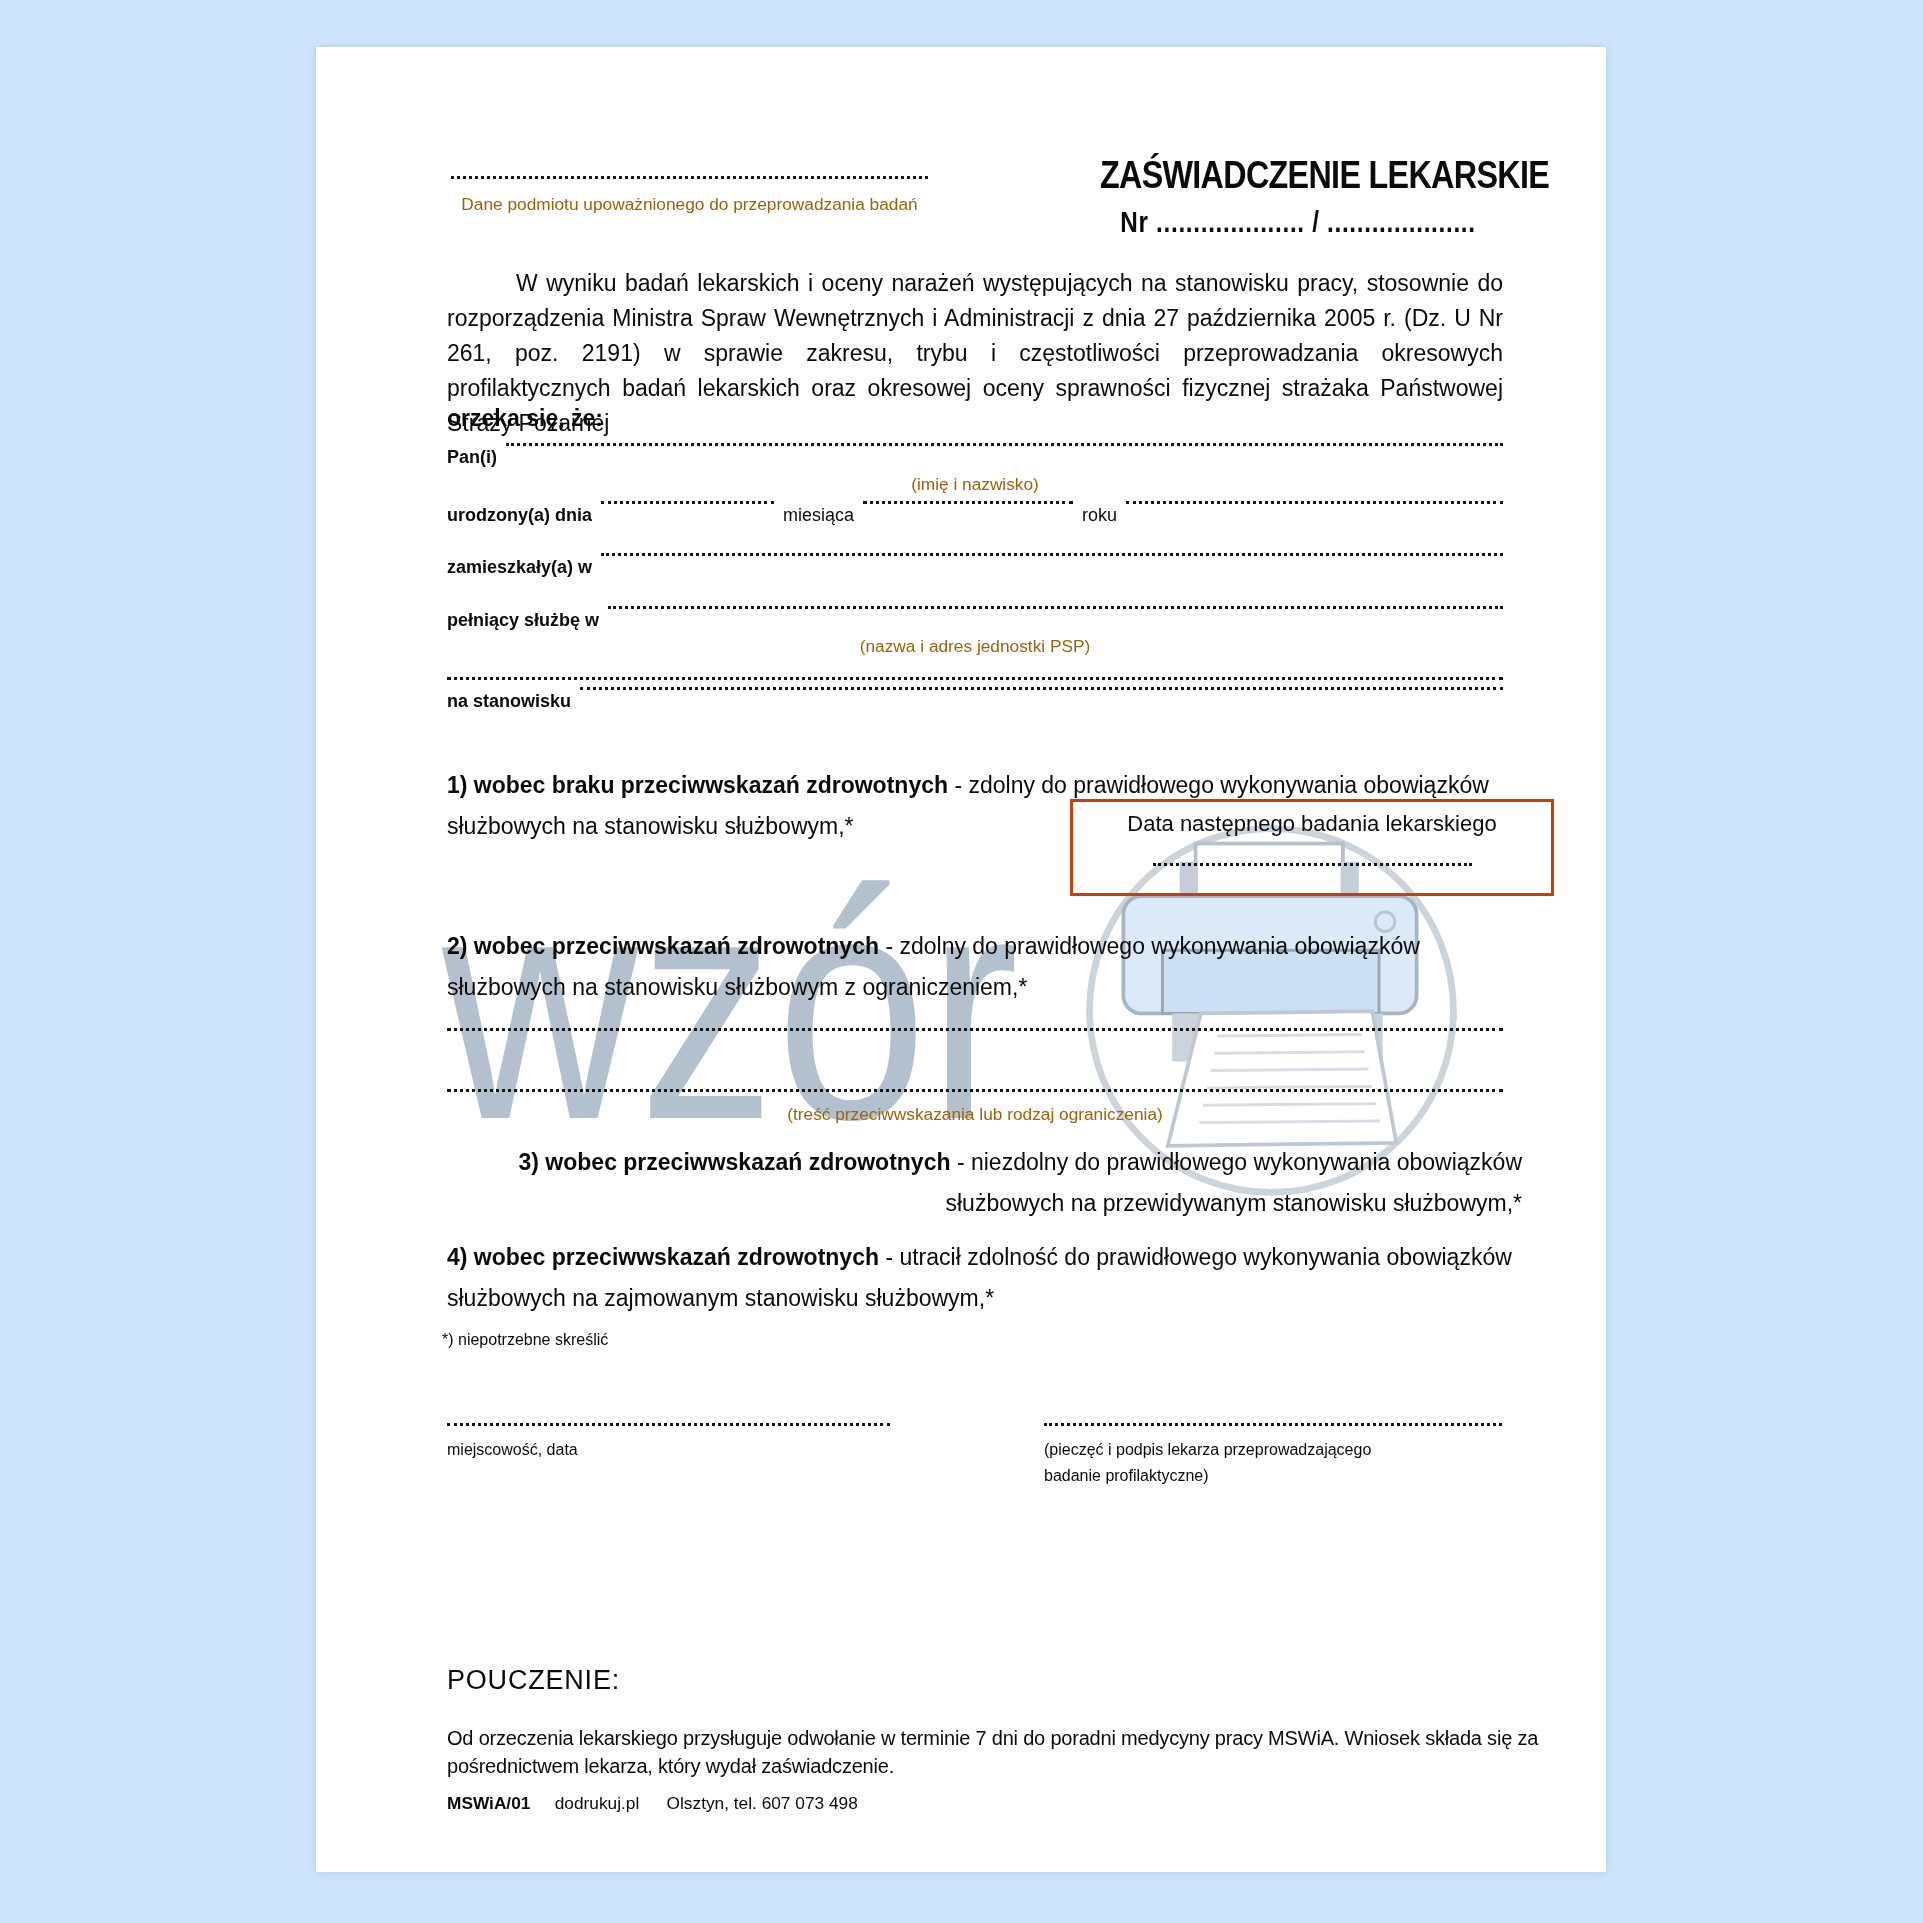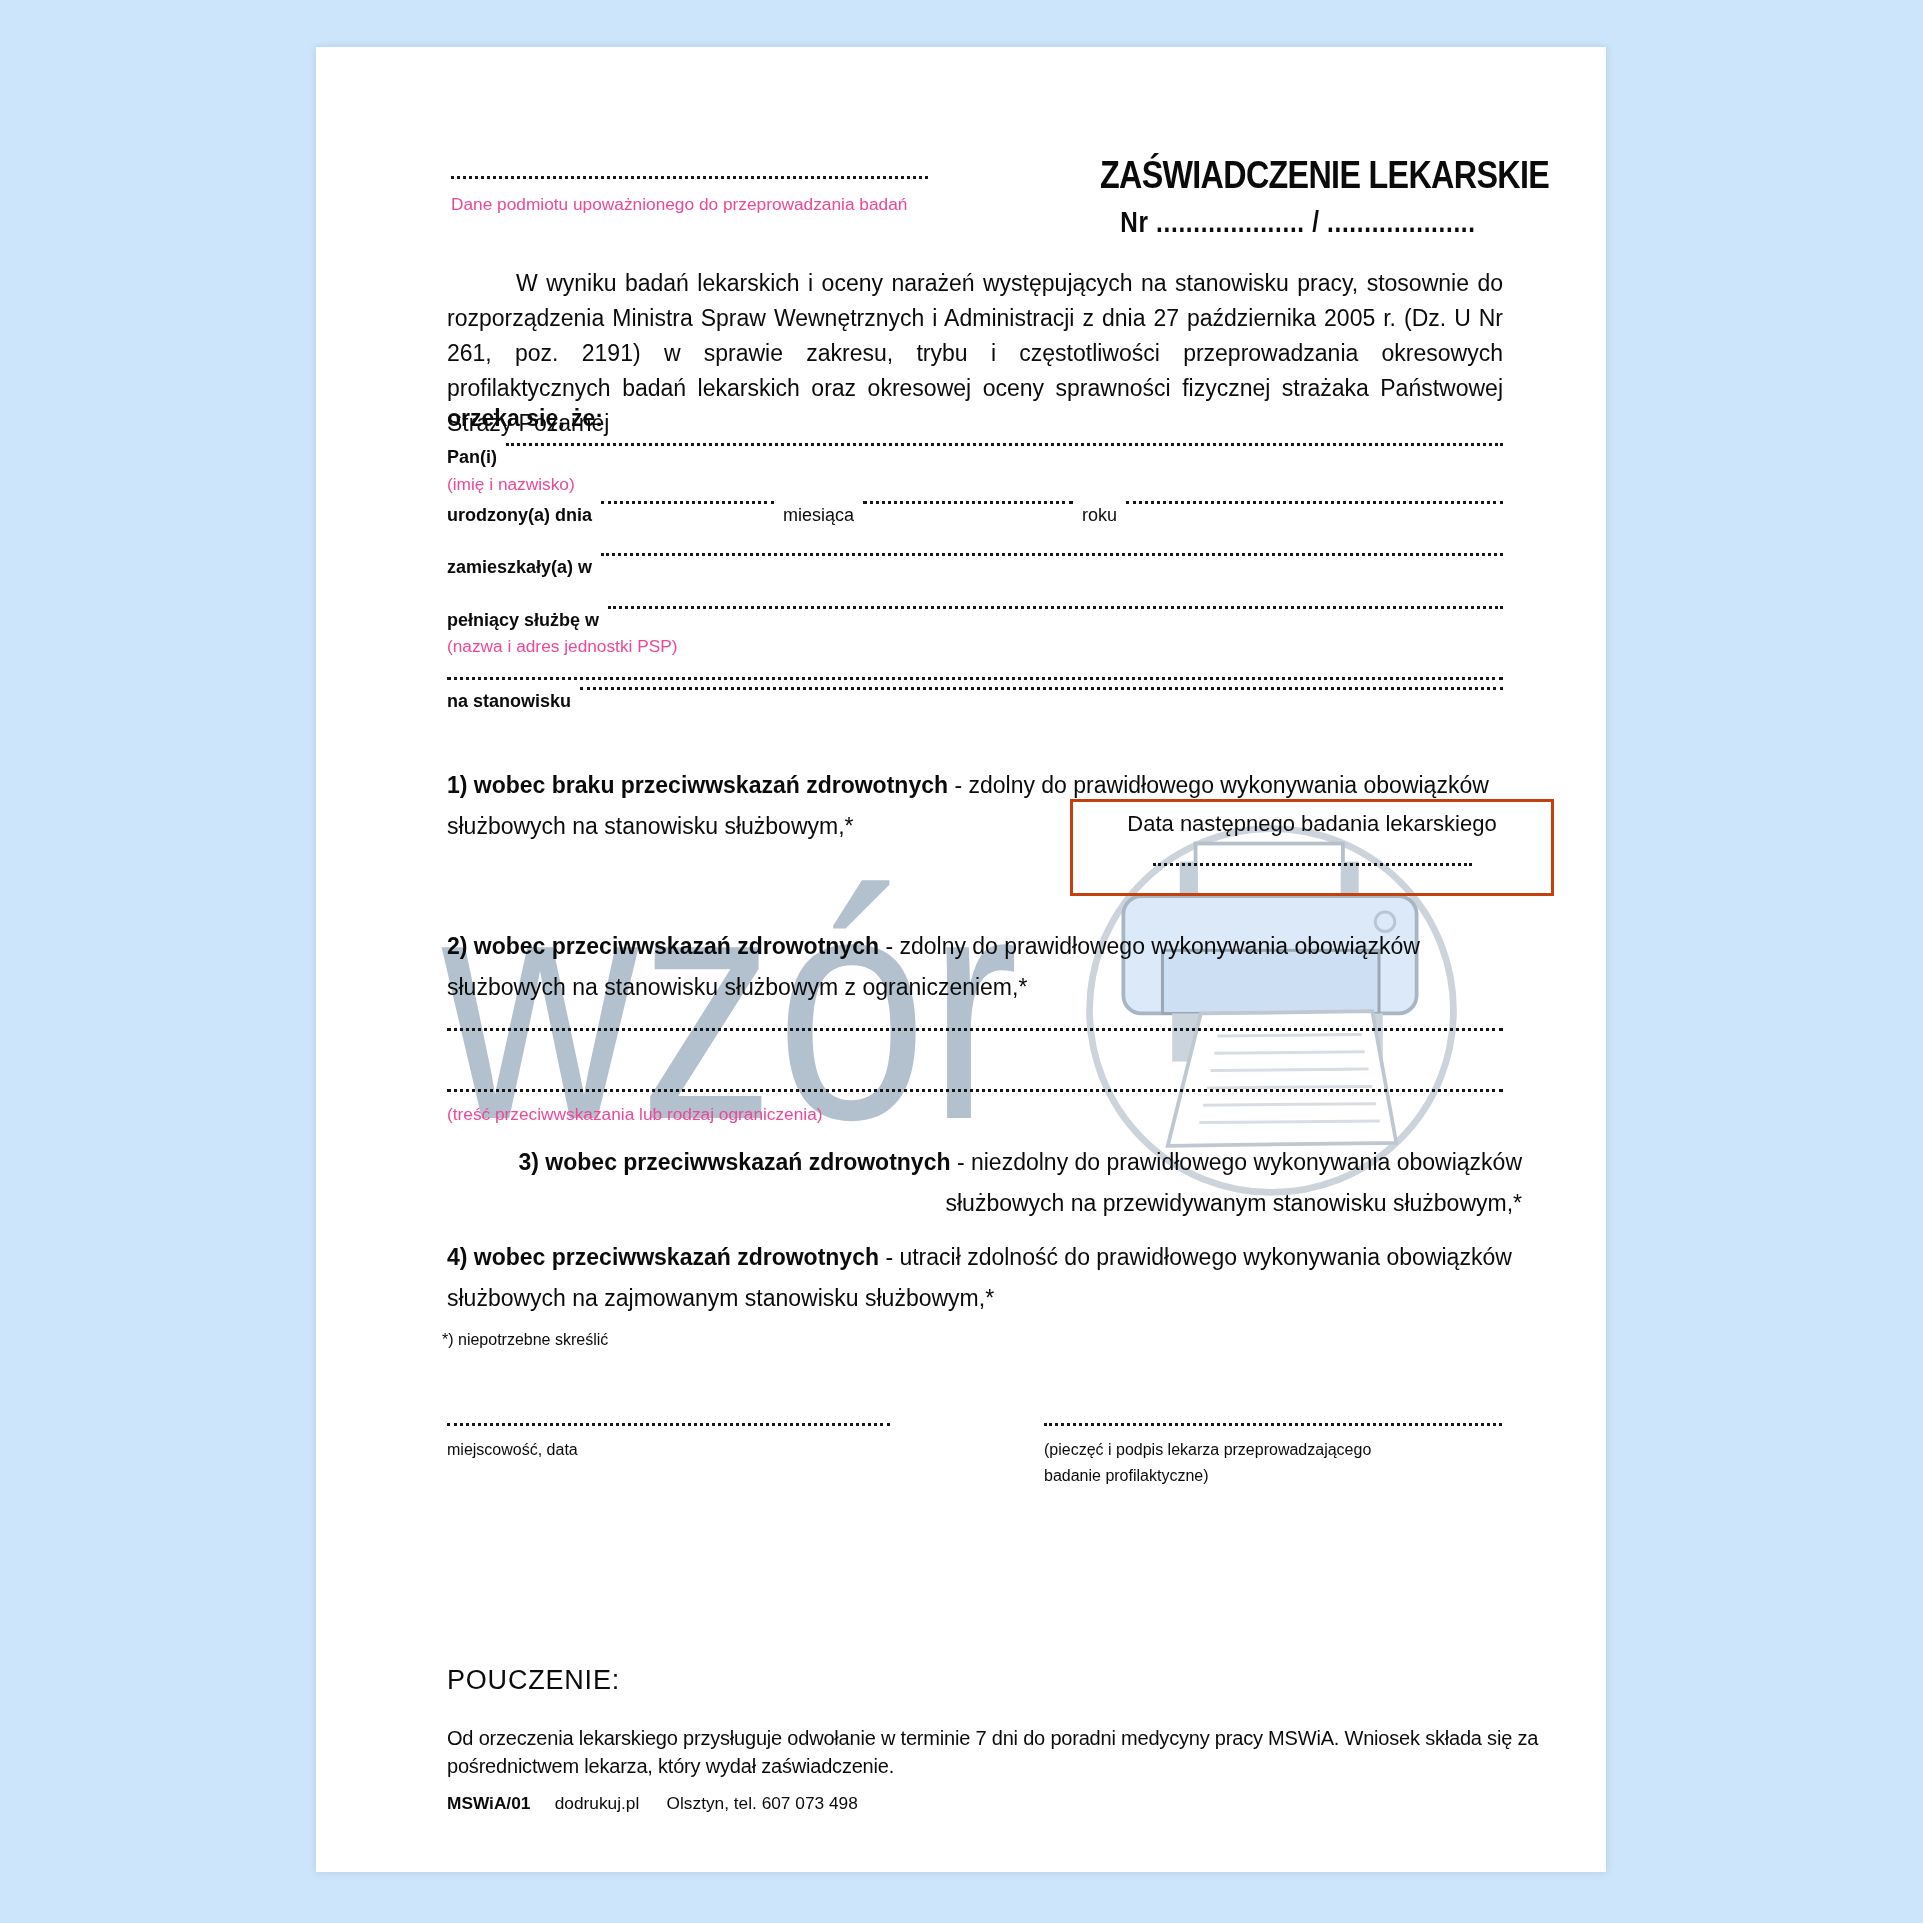--- a/index.html
+++ b/index.html
@@ -17,21 +17,21 @@
   .wm{position:absolute;inset:0;z-index:1;pointer-events:none;}
   .wm-text{
     position:absolute;left:126px;top:798px;
     font-size:323px;line-height:1;font-weight:400;letter-spacing:1.5px;
     transform:scaleX(0.84);transform-origin:left top;
     color:#b3c0cd;
   }
   .wm-svg{position:absolute;left:754px;top:777px;}
   .abs{position:absolute;}
   .dotline{position:absolute;border-top:3px dotted #161616;height:0;}
-  .cap{font-size:17.3px;color:#ec4899;}
+  .cap{font-size:17.3px;text-align:center;color:#a16207;}
   .title-block{position:absolute;left:749px;top:107px;width:466px;text-align:center;
     transform:scaleX(0.85);transform-origin:center top;}
   .cert-title{font-size:38px;font-weight:bold;letter-spacing:-0.8px;white-space:nowrap;}
   .cert-nr{font-size:28.6px;font-weight:bold;margin-top:9px;letter-spacing:0.8px;white-space:nowrap;}
   .intro{position:absolute;left:131px;top:219px;width:1056px;
     font-size:23px;line-height:35px;text-align:justify;text-indent:69px;}
   .decree{position:absolute;left:131px;top:358px;font-size:23px;font-weight:bold;}
   .frow{position:absolute;left:131px;width:1056px;display:flex;
     font-size:18px;line-height:28.6px;}
   .frow .lbl{font-weight:bold;white-space:pre;}

